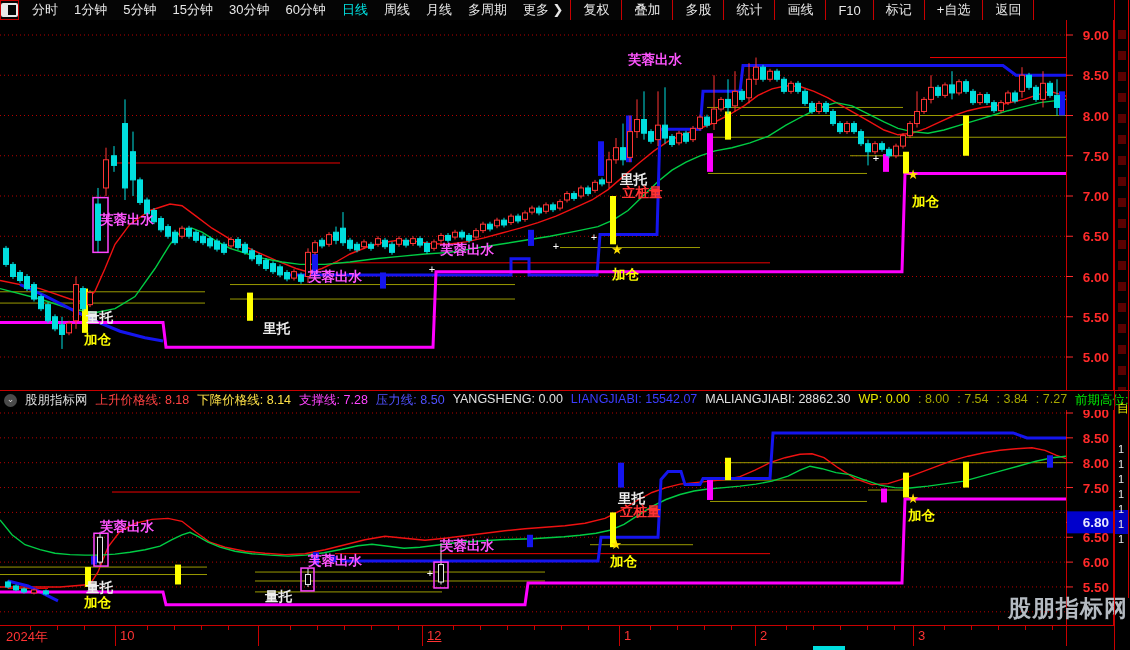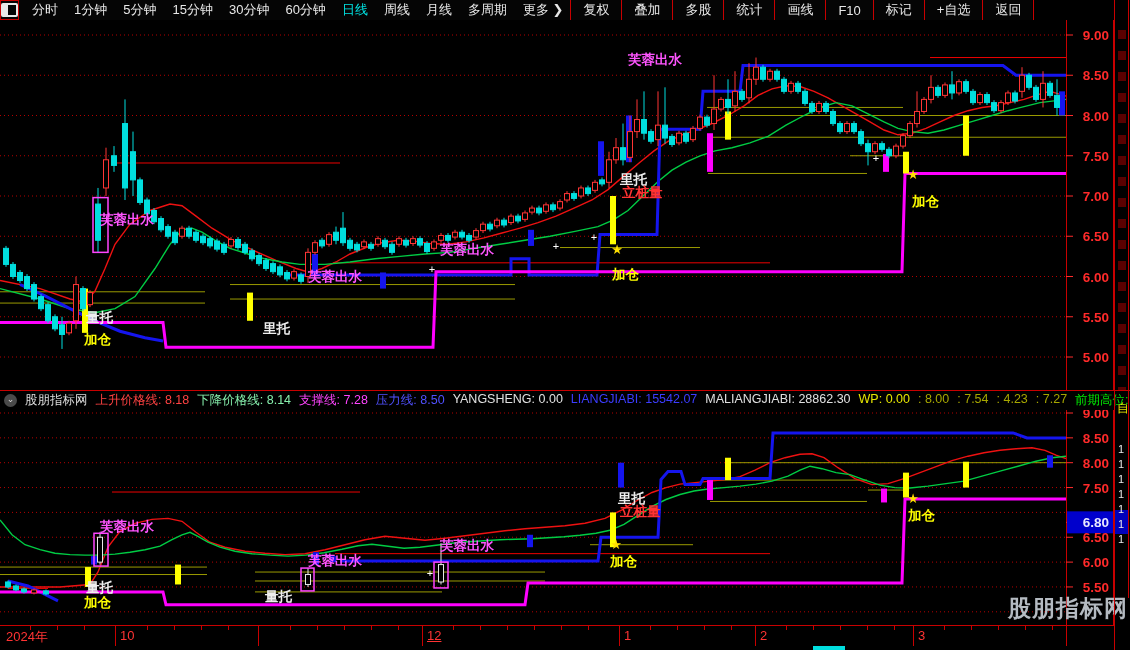--- a/index.html
+++ b/index.html
@@ -490,30 +490,30 @@
       <text x="1109" y="301.75" fill="#ff2a2a" font-size="13.5" font-weight="600" text-anchor="end">5.50</text>
       <line x1="1066" y1="337" x2="1073" y2="337" stroke="#ff2a2a" stroke-width="1"></line>
       <text x="1109" y="342" fill="#ff2a2a" font-size="13.5" font-weight="600" text-anchor="end">5.00</text>
     </svg>
 
   <div class="p2header">
     <span class="chev">⌄</span>
     <span class="p2name">股朋指标网</span>
     <span class="hfields" id="p2fields">
         <span style="color: rgb(255, 66, 66);">上升价格线: 8.18</span>
-        <span style="color: #86efac; text-align: center;">下降价格线: 8.14</span>
+        <span style="color: #fde047; text-align: center;">下降价格线: 8.14</span>
         <span style="color: rgb(255, 68, 255);">支撑线: 7.28</span>
         <span style="color: rgb(80, 80, 255);">压力线: 8.50</span>
         <span style="color: rgb(224, 224, 224);">YANGSHENG: 0.00</span>
         <span style="color: rgb(60, 60, 255);">LIANGJIABI: 15542.07</span>
         <span style="color: rgb(224, 224, 224);">MALIANGJIABI: 28862.30</span>
         <span style="color: rgb(230, 230, 0);">WP: 0.00</span>
         <span style="color: rgb(166, 166, 0);">: 8.00</span>
         <span style="color: rgb(166, 166, 0);">: 7.54</span>
-        <span style="color: rgb(166, 166, 0);">: 4.23</span>
+        <span style="color: rgb(166, 166, 0);">: 3.84</span>
         <span style="color: rgb(166, 166, 0);">: 7.27</span>
         <span style="color: rgb(0, 230, 0);">前期高位: 8.53</span>
       </span>
   </div>
 
   <svg id="chart2" width="1130" height="215">
       <line x1="0" y1="3" x2="1066" y2="3" stroke="#b40000" stroke-dasharray="1,3" stroke-width="1"></line>
       <line x1="0" y1="27.85" x2="1066" y2="27.85" stroke="#b40000" stroke-dasharray="1,3" stroke-width="1"></line>
       <line x1="0" y1="52.7" x2="1066" y2="52.7" stroke="#b40000" stroke-dasharray="1,3" stroke-width="1"></line>
       <line x1="0" y1="77.55000000000001" x2="1066" y2="77.55000000000001" stroke="#b40000" stroke-dasharray="1,3" stroke-width="1"></line>

